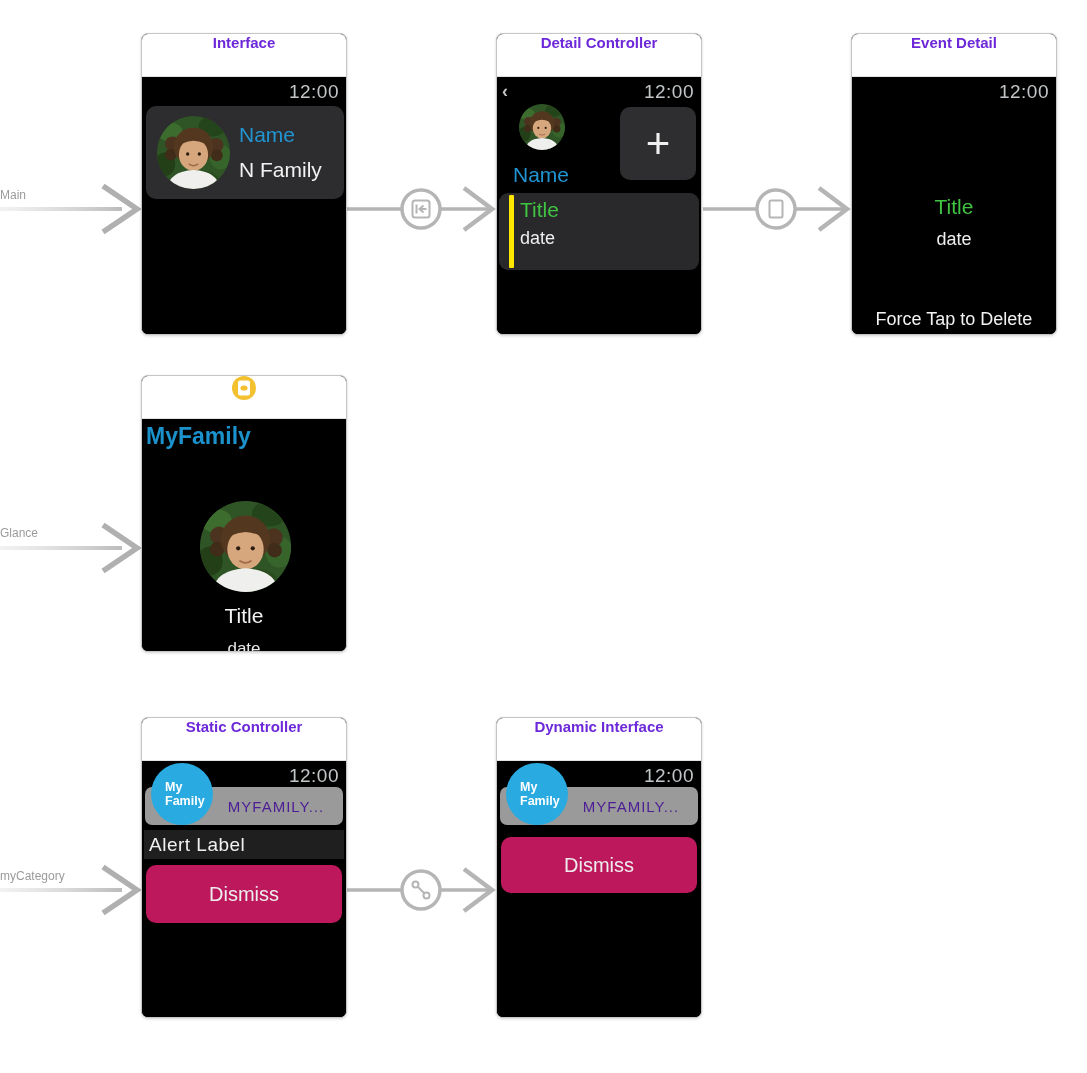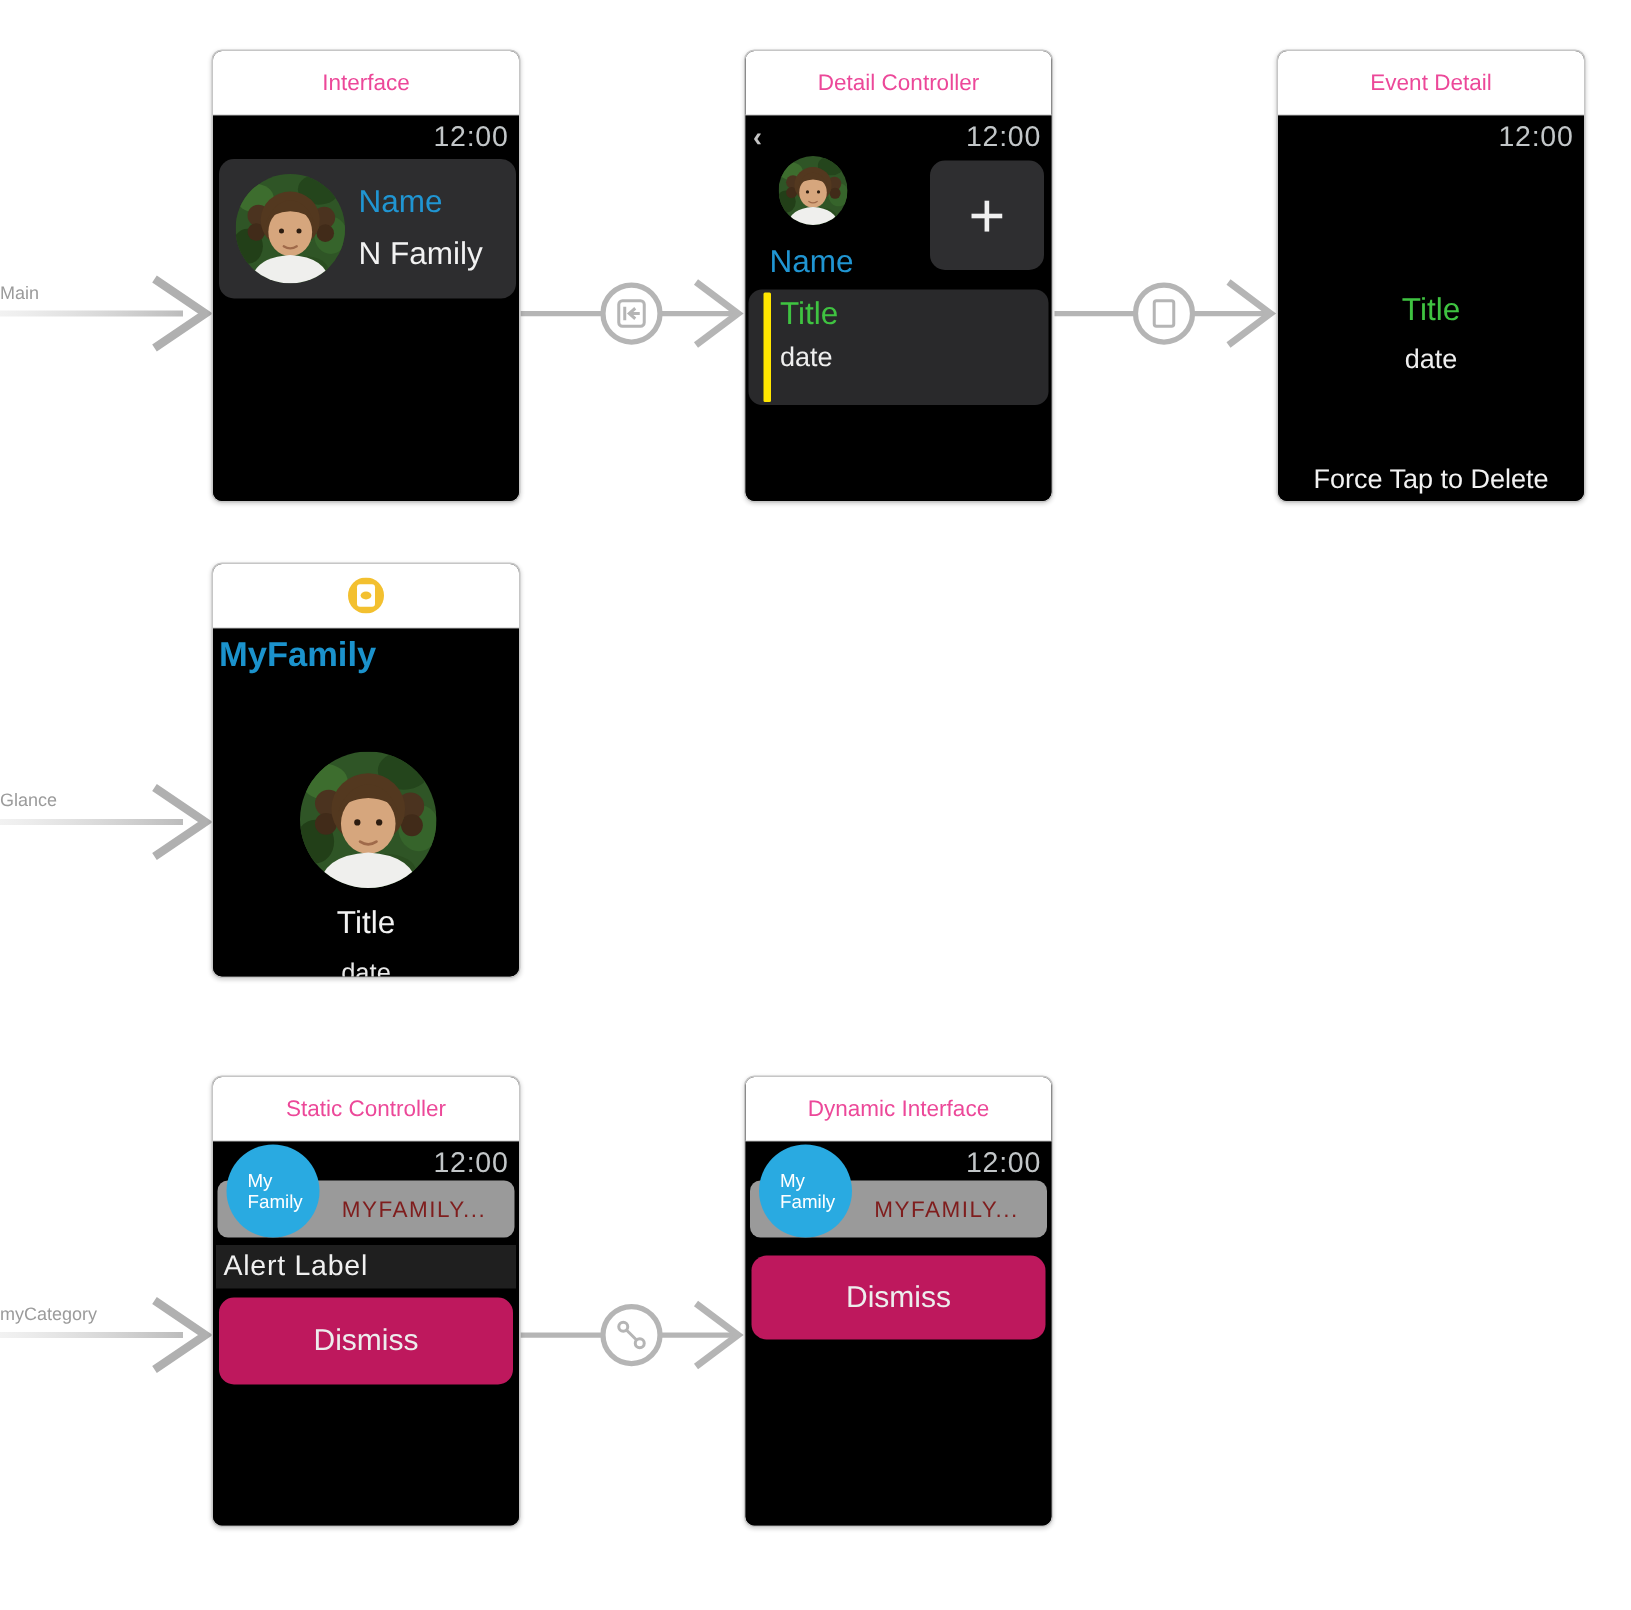--- a/index.html
+++ b/index.html
@@ -8,22 +8,22 @@
   .canvas { position:relative; width:1087px; height:1073px; background:#ffffff; overflow:hidden; }
 
   svg.overlay { position:absolute; left:0; top:0; z-index:0; }
 
   .arrow-label { position:absolute; left:0; width:104px; text-align:left;
                  font-size:12px; line-height:16px; color:#9b9b9b; z-index:2; }
 
   .card { position:absolute; width:206px; background:#000; border:1px solid #c6c6c6;
           border-radius:7px; overflow:hidden; box-shadow:0 1px 3px rgba(0,0,0,.18); z-index:1; }
   .card-header { background:#fff; border-bottom:1px solid #e2e2e2; height:43px;
-                 display:flex; align-items:center; justify-content:center;
-                 font-size:15px; font-weight:400; color:#ec4899; }
+                 display:flex; justify-content:center;
+                 font-size:15px; font-weight:700; color:#6d28d9; }
   .screen { position:relative; background:#000; color:#fff; }
 
   .time { position:absolute; top:4px; right:7px; font-size:19px; font-weight:500;
           color:#c2c6c8; letter-spacing:.5px;margin-left:32px; }
 
   
   .iface-row { position:absolute; left:4px; top:29px; width:198px; height:93px;
                background:#2d2d2f; border-radius:10px; display:flex; align-items:center; }
   .iface-row .photo { width:73px; height:73px; margin-left:11px; flex:0 0 auto; }
   .iface-row .txt { margin-left:9px; display:flex; flex-direction:column; gap:11px; }
@@ -59,25 +59,25 @@
                   color:#1b92cc; }
   .glance-photo { position:absolute; left:58px; top:82px; width:91px; height:91px; }
   .gl-evtitle { position:absolute; top:185px; left:0; right:0; text-align:center;
                 font-size:21px; color:#f2f2f2; }
   .gl-date { position:absolute; top:220px; left:0; right:0; text-align:center;
              font-size:17px; color:#e8e8e8; }
 
   
   .sash { position:absolute; left:3px; right:3px; top:26px; height:38px; background:#9a9a9a;
           border-radius:7px; display:flex; align-items:center; justify-content:center;
-          padding-left:64px; font-size:15px; font-weight:500; color:#7f1d1d; letter-spacing:1px; }
+          padding-left:64px; font-size:15px; font-weight:500; color:#4c1d95; letter-spacing:1px; }
   .badge { position:absolute; left:9px; top:2px; width:62px; height:62px; border-radius:50%;
            background:#29aae1; display:flex; flex-direction:column; justify-content:center;
            padding-left:14px; z-index:2; }
-  .badge span { display:block; font-size:12.5px; line-height:14px; color:#fff; }
+  .badge span { display:block; font-size:12.5px; line-height:14px; color:#fff;font-weight:bold; }
   .alert-row { position:absolute; left:2px; right:2px; top:69px; height:29px;
                background:#1f1f1f; border-radius:0; display:flex; align-items:center;
                padding-left:5px; font-size:19px; color:#f0f0f0; letter-spacing:.5px; }
   .dismiss { position:absolute; left:4px; right:4px; background:#be185d; border-radius:10px;
              display:flex; align-items:center; justify-content:center; font-size:20px;
              font-weight:500; color:#ededed; }
   .dismiss.static  { top:104px; height:58px; }
   .dismiss.dynamic { top:76px;  height:56px; }
 
   .hidden-defs { position:absolute; width:0; height:0; overflow:hidden; }

